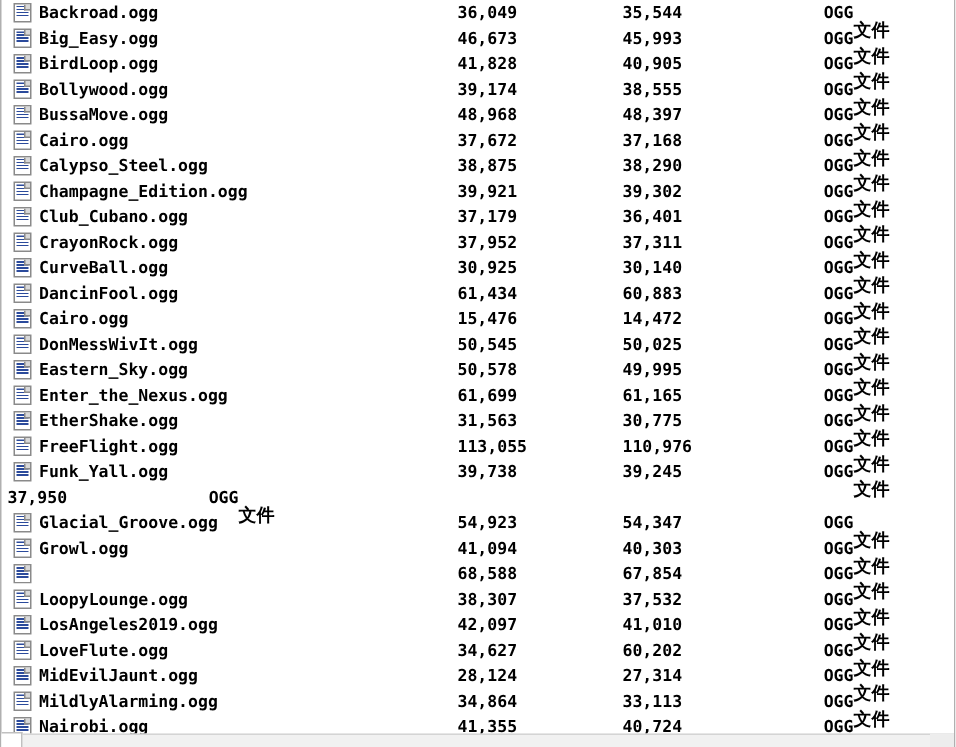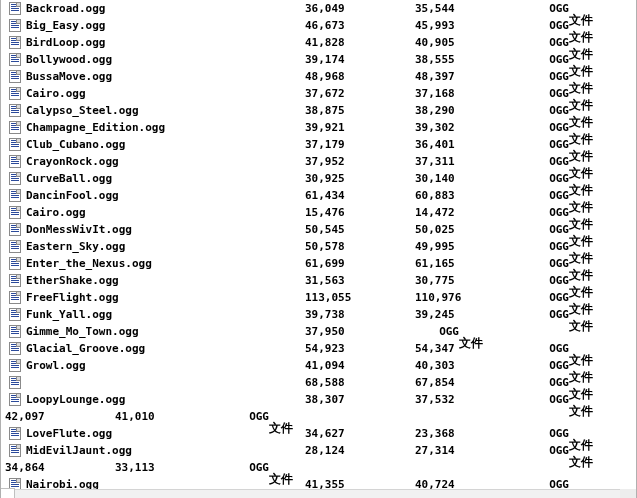--- a/index.html
+++ b/index.html
@@ -390,27 +390,20 @@
             <span class="corner"></span>
           </span>
           <span class="fname">Funk_Yall.ogg</span>
         </div>
         <div class="col-size1">39,738</div>
         <div class="col-size2">39,245</div>
         <div class="col-type">OGG</div>
         <div class="col-desc">文件</div>
       </div>
       <div class="row">
-        <div class="col-name">
-          <span class="icon-ogg">
-            <span class="bars"></span>
-            <span class="corner"></span>
-          </span>
-          <span class="fname">Gimme_Mo_Town.ogg</span>
-        </div>
         <div class="col-size2">37,950</div>
         <div class="col-type">OGG</div>
         <div class="col-desc">文件</div>
       </div>
       <div class="row">
         <div class="col-name">
           <span class="icon-ogg">
             <span class="bars"></span>
             <span class="corner"></span>
           </span>
@@ -453,52 +446,66 @@
             <span class="corner"></span>
           </span>
           <span class="fname">LoopyLounge.ogg</span>
         </div>
         <div class="col-size1">38,307</div>
         <div class="col-size2">37,532</div>
         <div class="col-type">OGG</div>
         <div class="col-desc">文件</div>
       </div>
       <div class="row">
+        <div class="col-name">
+          <span class="icon-ogg">
+            <span class="bars"></span>
+            <span class="corner"></span>
+          </span>
+          <span class="fname">LosAngeles2019.ogg</span>
+        </div>
         <div class="col-size1">42,097</div>
         <div class="col-size2">41,010</div>
         <div class="col-type">OGG</div>
         <div class="col-desc">文件</div>
       </div>
       <div class="row">
         <div class="col-name">
           <span class="icon-ogg">
             <span class="bars"></span>
             <span class="corner"></span>
           </span>
           <span class="fname">LoveFlute.ogg</span>
         </div>
         <div class="col-size1">34,627</div>
-        <div class="col-size2">23,368</div>
+        <div class="col-size2">60,202</div>
         <div class="col-type">OGG</div>
         <div class="col-desc">文件</div>
       </div>
       <div class="row">
         <div class="col-name">
           <span class="icon-ogg">
             <span class="bars"></span>
             <span class="corner"></span>
           </span>
           <span class="fname">MidEvilJaunt.ogg</span>
         </div>
         <div class="col-size1">28,124</div>
         <div class="col-size2">27,314</div>
         <div class="col-type">OGG</div>
         <div class="col-desc">文件</div>
       </div>
       <div class="row">
+        <div class="col-name">
+          <span class="icon-ogg">
+            <span class="bars"></span>
+            <span class="corner"></span>
+          </span>
+          <span class="fname">MildlyAlarming.ogg</span>
+        </div>
         <div class="col-size1">34,864</div>
         <div class="col-size2">33,113</div>
         <div class="col-type">OGG</div>
         <div class="col-desc">文件</div>
       </div>
       <div class="row">
         <div class="col-name">
           <span class="icon-ogg">
             <span class="bars"></span>
             <span class="corner"></span>

